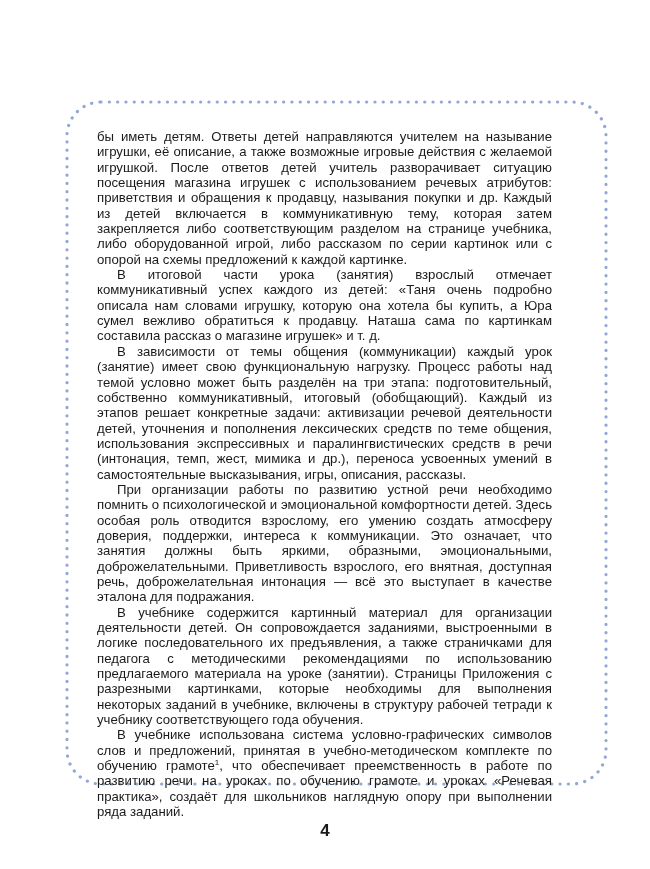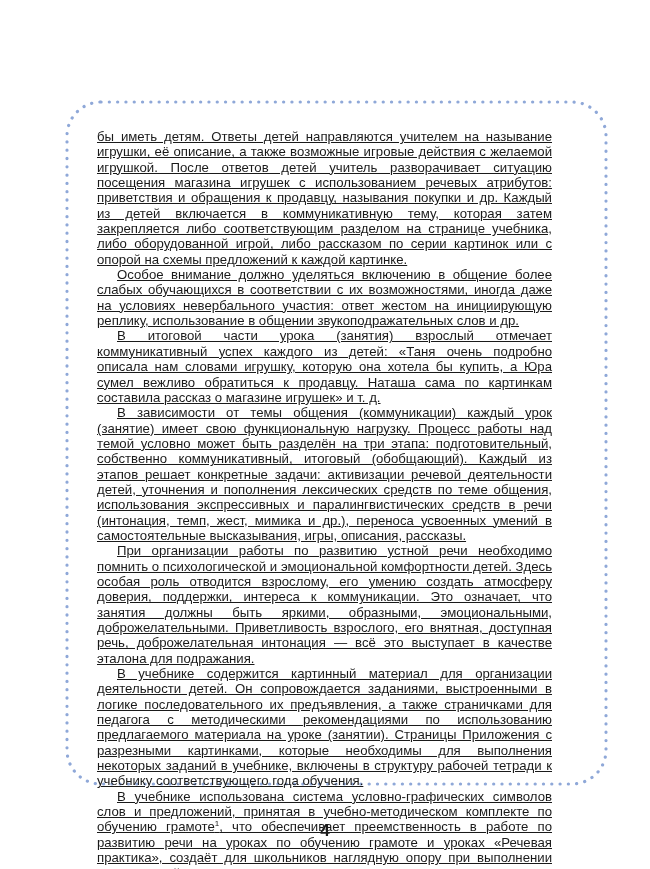--- a/index.html
+++ b/index.html
@@ -2,38 +2,37 @@
 <html><head>
 <meta charset="utf-8">
 <style>
   html, body { margin:0; padding:0; background:#ffffff; }
   body { width:650px; height:869px; position:relative; overflow:hidden;
          font-family:"Liberation Sans", sans-serif; color:#1a1a1a; }
   .frame { position:absolute; left:64px; top:99px; width:545px; height:688px; }
   .frame svg { position:absolute; left:0; top:0; }
   .content { position:absolute; left:97px; top:129px; width:455px;
              font-size:13.2px; line-height:15.35px; text-align:justify; }
-  .content p { margin:0; text-indent:0;text-decoration:underline; }
+  .content p { margin:0; text-indent:0; }
   .content p.ind { text-indent:20px; }
   sup { font-size:8px; line-height:0; vertical-align:super; }
   .page-num { position:absolute; left:0; width:650px; top:821px; text-align:center;
               font-size:17px; font-weight:bold; }
 </style>
 </head>
 <body>
 
 <div class="frame">
   <svg width="545" height="688" viewBox="0 0 545 688">
     <rect x="3" y="3" width="539" height="682" rx="34" ry="34" fill="none" stroke="#8fa8d8" stroke-width="3.2" stroke-linecap="round" stroke-dasharray="0.1 8.2"></rect>
   </svg>
 </div>
 
 <div class="content">
   <p>бы иметь детям. Ответы детей направляются учителем на называние игрушки, её описание, а также возможные игровые действия с желаемой игрушкой. После ответов детей учитель разворачивает ситуацию посещения магазина игрушек с использованием речевых атрибутов: приветствия и обращения к продавцу, называния покупки и др. Каждый из детей включается в коммуникативную тему, которая затем закрепляется либо соответствующим разделом на странице учебника, либо оборудованной игрой, либо рассказом по серии картинок или с опорой на схемы предложений к каждой картинке.</p>
-  <p class="ind">Особое внимание должно уделяться включению в общение более слабых обучающихся в соответствии с их возможностями, иногда даже на условиях невербального участия: ответ жестом на инициирующую реплику, использование в общении звукоподражательных слов и др.</p>
   <p class="ind">В итоговой части урока (занятия) взрослый отмечает коммуникативный успех каждого из детей: «Таня очень подробно описала нам словами игрушку, которую она хотела бы купить, а Юра сумел вежливо обратиться к продавцу. Наташа сама по картинкам составила рассказ о магазине игрушек» и т. д.</p>
   <p class="ind">В зависимости от темы общения (коммуникации) каждый урок (занятие) имеет свою функциональную нагрузку. Процесс работы над темой условно может быть разделён на три этапа: подготовительный, собственно коммуникативный, итоговый (обобщающий). Каждый из этапов решает конкретные задачи: активизации речевой деятельности детей, уточнения и пополнения лексических средств по теме общения, использования экспрессивных и паралингвистических средств в речи (интонация, темп, жест, мимика и др.), переноса усвоенных умений в самостоятельные высказывания, игры, описания, рассказы.</p>
   <p class="ind">При организации работы по развитию устной речи необходимо помнить о психологической и эмоциональной комфортности детей. Здесь особая роль отводится взрослому, его умению создать атмосферу доверия, поддержки, интереса к коммуникации. Это означает, что занятия должны быть яркими, образными, эмоциональными, доброжелательными. Приветливость взрослого, его внятная, доступная речь, доброжелательная интонация — всё это выступает в качестве эталона для подражания.</p>
   <p class="ind">В учебнике содержится картинный материал для организации деятельности детей. Он сопровождается заданиями, выстроенными в логике последовательного их предъявления, а также страничками для педагога с методическими рекомендациями по использованию предлагаемого материала на уроке (занятии). Страницы Приложения с разрезными картинками, которые необходимы для выполнения некоторых заданий в учебнике, включены в структуру рабочей тетради к учебнику соответствующего года обучения.</p>
   <p class="ind"><span>В учебнике использована система условно-графических символов слов и предложений, принятая в учебно-методическом комплекте по обучению грамоте</span><sup>1</sup><span>, что обеспечивает преемственность в работе по развитию речи на уроках по обучению грамоте и уроках «Речевая практика», создаёт для школьников наглядную опору при выполнении ряда заданий.</span></p>
 
 </div>
 
 <div class="page-num">4</div>
 

